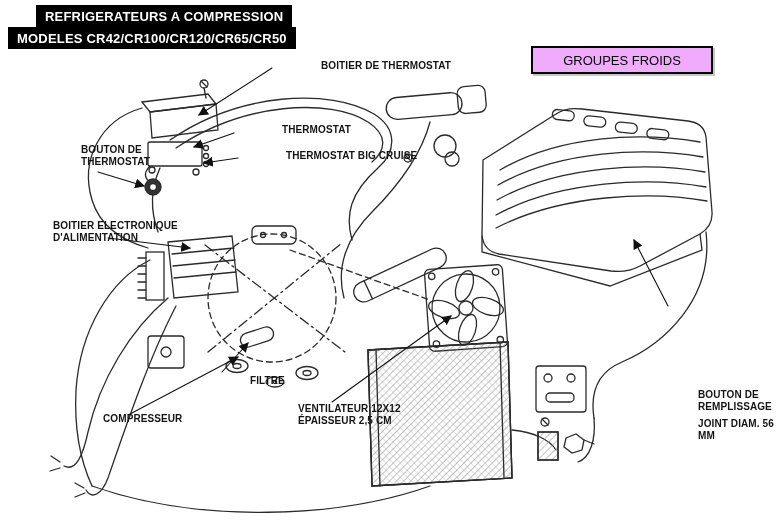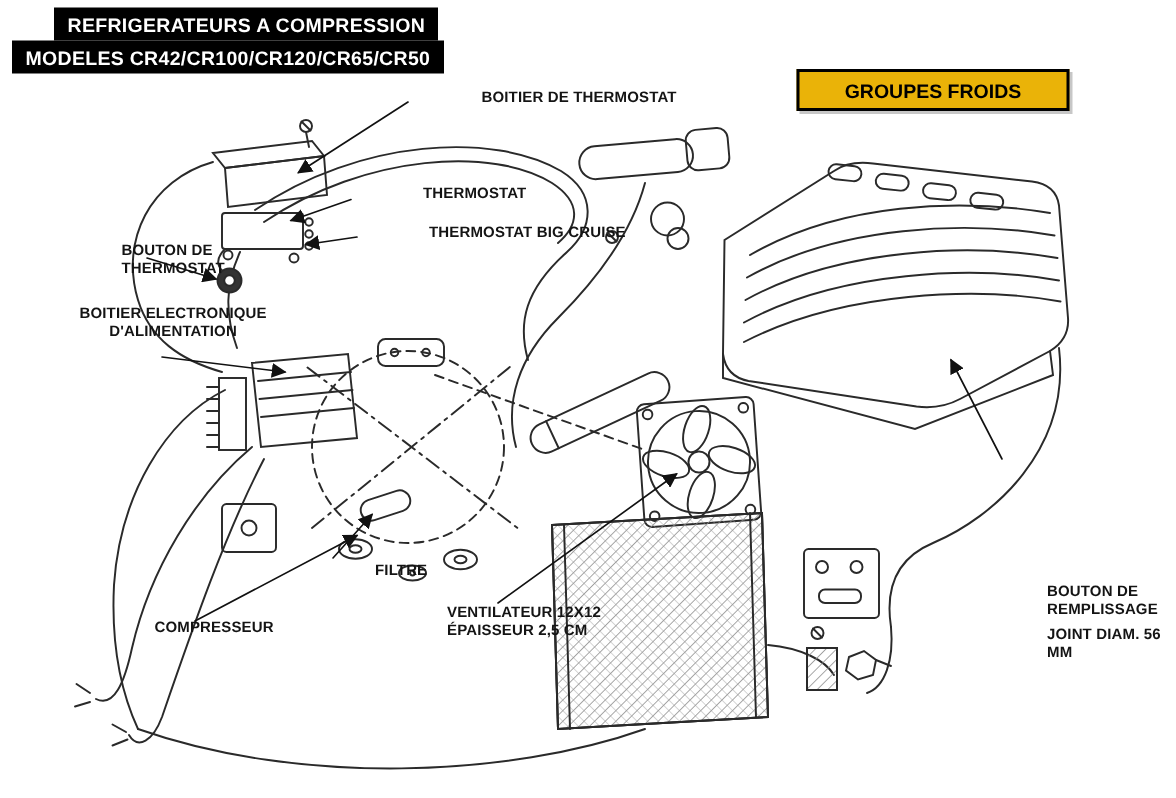--- a/index.html
+++ b/index.html
@@ -8,22 +8,22 @@
     font-family:"Liberation Sans", sans-serif;overflow:hidden;
   }
   .title-bar{
     position:absolute;background:#000;color:#fff;font-weight:700;
     font-size:13px;letter-spacing:.2px;padding:4px 9px 3px 9px;white-space:nowrap;
   }
   .title-line1{left:36px;top:5px;}
   .title-line2{left:8px;top:27px;}
   .badge{
     position:absolute;left:531px;top:46px;width:178px;
-    border:2px solid #000;background:#eab308;color:#000;
-    font-weight:700;font-size:13px;text-align:center;padding:5px 0 4px 0;
+    border:2px solid #000;background:#f0abfc;color:#000;
+    font-weight:400;font-size:13px;text-align:center;padding:5px 0 4px 0;
     box-shadow:2px 2px 0 rgba(0,0,0,.22);
   }
   svg.art{position:absolute;left:0;top:0;}
   .lbl{
     position:absolute;font-size:10px;font-weight:700;color:#141414;
     line-height:1.2;white-space:pre-line;letter-spacing:.1px;padding-left:45px;
   }
 </style>
 </head>
 <body>
@@ -202,23 +202,23 @@
         <line x1="130" y1="414" x2="238" y2="357" marker-end="url(#arr)"></line>
         <line x1="332" y1="402" x2="451" y2="316" marker-end="url(#arr)"></line>
         <line x1="668" y1="306" x2="634" y2="240" marker-end="url(#arr)"></line>
       </g>
     </g>
   </svg>
 
   <div class="lbl" style="left:276px;top:60px;">BOITIER DE THERMOSTAT</div>
   <div class="lbl" style="left:237px;top:124px;">THERMOSTAT</div>
   <div class="lbl" style="left:241px;top:150px;text-align:right;">THERMOSTAT BIG CRUISE</div>
-  <div class="lbl" style="left:36px;top:162px;">BOUTON DE
+  <div class="lbl" style="left:36px;top:144px;">BOUTON DE
 THERMOSTAT</div>
-  <div class="lbl" style="left:8px;top:204px;text-align:center;">BOITIER ELECTRONIQUE
+  <div class="lbl" style="left:8px;top:220px;">BOITIER ELECTRONIQUE
 D'ALIMENTATION</div>
   <div class="lbl" style="left:205px;top:375px;">FILTRE</div>
   <div class="lbl" style="left:58px;top:413px;">COMPRESSEUR</div>
   <div class="lbl" style="left:253px;top:403px;">VENTILATEUR 12X12
 ÉPAISSEUR 2,5 CM</div>
   <div class="lbl" style="left:653px;top:389px;">BOUTON DE REMPLISSAGE</div>
   <div class="lbl" style="left:653px;top:418px;">JOINT DIAM. 56 MM</div>
 
 </div>
 

